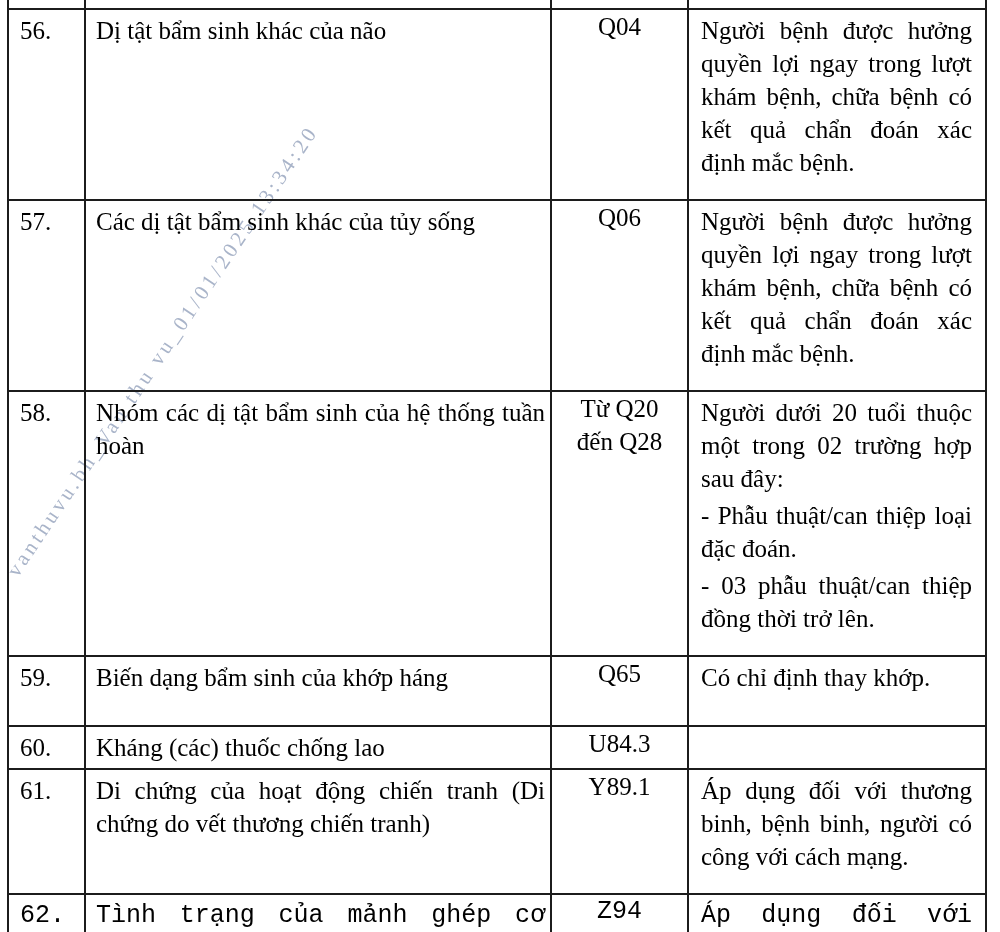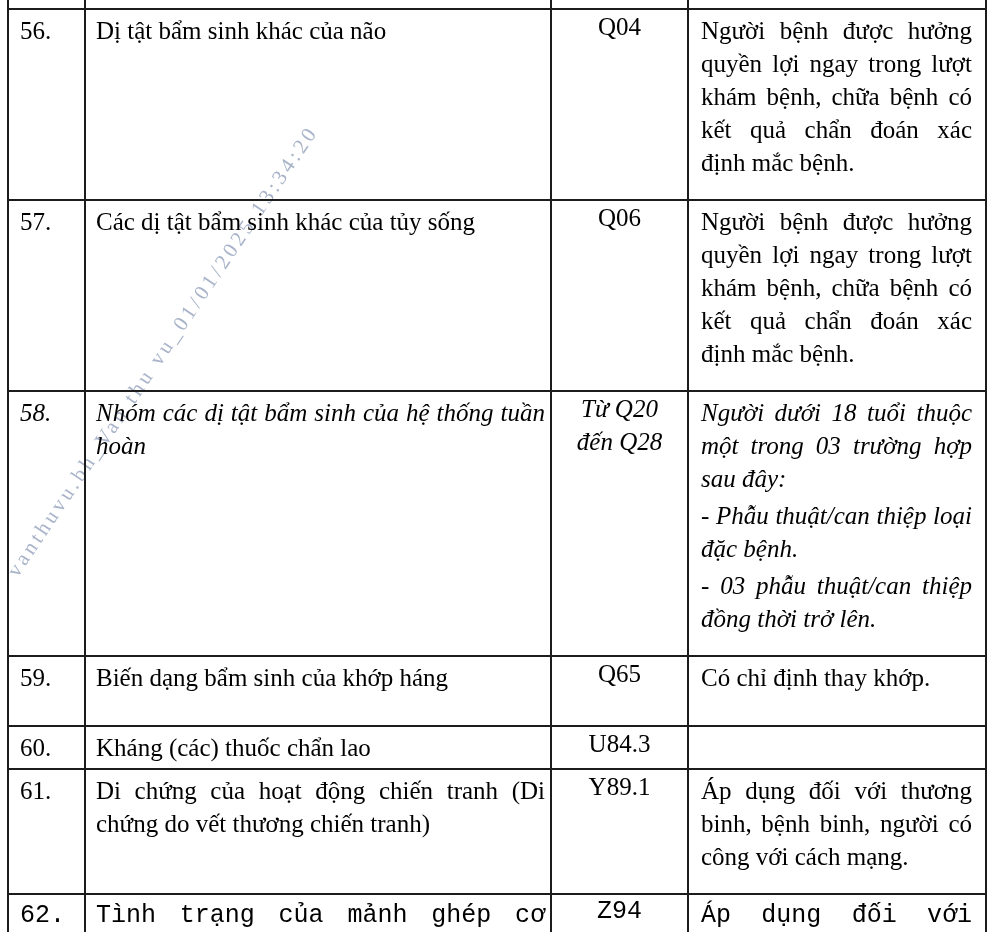--- a/index.html
+++ b/index.html
@@ -98,46 +98,46 @@
       <tr style="height: 171px;">
     <td class="col-no">57.</td>
     <td class="col-name">Các dị tật bẩm sinh khác của tủy sống</td>
     <td class="col-code">
           <div>Q06</div>
         </td>
     <td class="col-note">
           <p>Người bệnh được hưởng quyền lợi ngay trong lượt khám bệnh, chữa bệnh có kết quả chẩn đoán xác định mắc bệnh.</p>
         </td>
   </tr>
-      <tr style="height: 247px; font-style: italic;">
+      <tr style="height: 247px;">
     <td class="col-no">58.</td>
     <td class="col-name">Nhóm các dị tật bẩm sinh của hệ thống tuần hoàn</td>
     <td class="col-code">
           <div>Từ Q20</div>
           <div>đến Q28</div>
         </td>
     <td class="col-note">
-          <p>Người dưới 18 tuổi thuộc một trong 03 trường hợp sau đây:</p>
-          <p>- Phẫu thuật/can thiệp loại đặc bệnh.</p>
+          <p>Người dưới 20 tuổi thuộc một trong 02 trường hợp sau đây:</p>
+          <p>- Phẫu thuật/can thiệp loại đặc đoán.</p>
           <p>- 03 phẫu thuật/can thiệp đồng thời trở lên.</p>
         </td>
   </tr>
       <tr style="height: 70px;">
     <td class="col-no">59.</td>
     <td class="col-name">Biến dạng bẩm sinh của khớp háng</td>
     <td class="col-code">
           <div>Q65</div>
         </td>
     <td class="col-note">
           <p>Có chỉ định thay khớp.</p>
         </td>
   </tr>
       <tr style="height: 37px;">
     <td class="col-no">60.</td>
-    <td class="col-name">Kháng (các) thuốc chẩn lao</td>
+    <td class="col-name">Kháng (các) thuốc chống lao</td>
     <td class="col-code">
           <div>U84.3</div>
         </td>
     <td class="col-note"></td>
   </tr>
       <tr style="height: 108px;">
     <td class="col-no">61.</td>
     <td class="col-name">Di chứng của hoạt động chiến tranh (Di chứng do vết thương chiến tranh)</td>
     <td class="col-code">
           <div>Y89.1</div>

